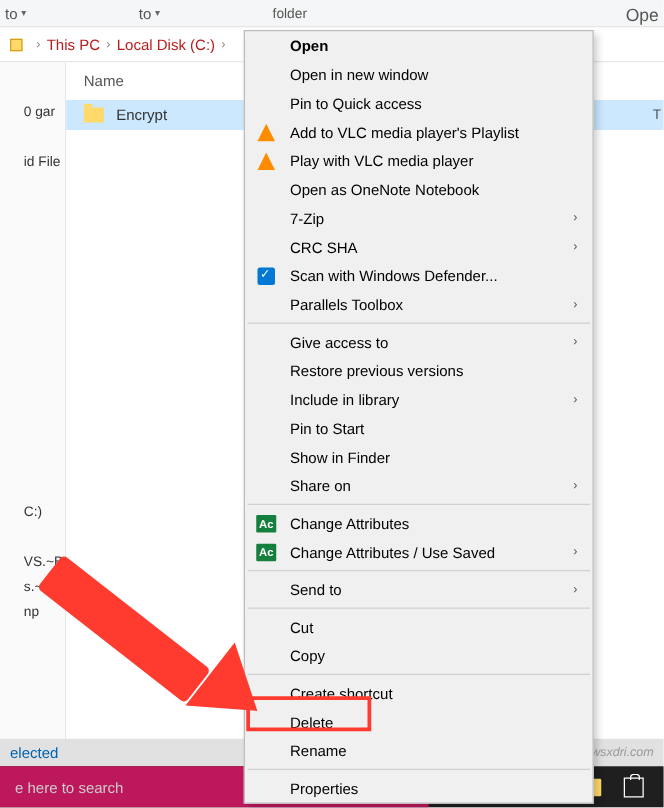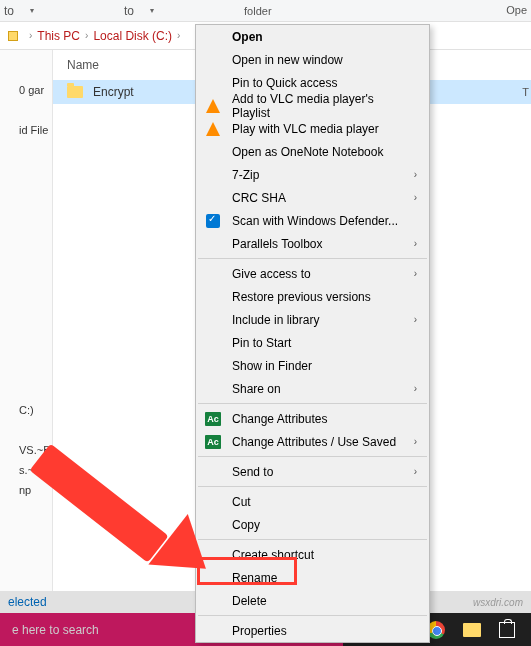--- a/index.html
+++ b/index.html
@@ -1,41 +1,41 @@
 <!DOCTYPE html>
 <html><head>
   <meta charset="utf-8">
   <style>
     * { box-sizing: border-box; margin: 0; padding: 0; font-family: 'Segoe UI', Tahoma, sans-serif; font-size: 12px; }
     body { width: 531px; height: 646px; background: #fff; position: relative; overflow: hidden; }
     
     .ribbon { height: 22px; background: #f5f6f7; border-bottom: 1px solid #e1e1e1; display: flex; align-items: center; padding: 0 4px; }
     .ribbon-text { color: #555; font-size: 11px; margin-right: 44px; }
-    .ribbon-dropdown { color: #555; font-size: 11px; display: flex; align-items: center; gap: 16px; margin-right: 90px; }
+    .ribbon-dropdown { color: #555; font-size: 11px; display: flex; align-items: center; gap: 3px; margin-right: 90px; }
     .drop-icon { font-size: 8px; color: #666; }
     
     .breadcrumb-bar { height: 28px; display: flex; align-items: center; padding: 2px 8px; border-bottom: 1px solid #e1e1e1; background: #fff; }
     .bc-icon { width: 10px; height: 10px; background: #ffd96a; border: 1px solid #d4a017; margin-right: 6px; }
     .bc-sep { margin: 0 5px; color: #888; font-size: 10px; }
     .bc-item { color: #b91c1c; }
     
     .content-area { display: flex; height: 545px; }
     .tree-pane { width: 53px; border-right: 1px solid #e5e5e5; background: #fafafa; padding-top: 10px; }
     .tree-item { padding: 4px 19px; font-size: 11px; color: #333; white-space: nowrap; overflow: hidden; }
     .tree-spacer { height: 20px; }
     
     .file-pane { flex: 1; background: #fff; }
     .column-header { display: flex; padding: 8px 14px; color: #555; font-size: 12px; }
     .col-name { flex: 1; }
     .file-row { display: flex; align-items: center; padding: 4px 14px; background: #cce8ff; height: 24px; }
     .folder-icon { width: 16px; height: 12px; background: #ffd96a; border-radius: 1px; margin-right: 10px; position: relative; }
     .folder-icon::before { content: ''; position: absolute; top: -3px; left: 0; width: 7px; height: 3px; background: #ffd96a; border-radius: 1px 1px 0 0; }
     .file-name { color: #333; }
     
-    .context-menu { position: absolute; left: 195px; top: 24px; width: 235px; background: #f0f0f0; border: 1px solid #bcbcbc; box-shadow: 3px 3px 6px rgba(0,0,0,0.2); z-index: 100; }
+    .context-menu { position: absolute; left: 195px; top: 24px; width: 280px; background: #f0f0f0; border: 1px solid #bcbcbc; box-shadow: 3px 3px 6px rgba(0,0,0,0.2); z-index: 100; }
     .menu-item { display: flex; align-items: center; height: 23px; padding: 0 30px 0 36px; cursor: default; position: relative; }
     .menu-item.bold { font-weight: 600; }
     .menu-item .arrow { position: absolute; right: 12px; color: #555; font-size: 10px; }
     .menu-icon { position: absolute; left: 8px; width: 18px; height: 18px; display: flex; align-items: center; justify-content: center; }
     .menu-sep { height: 1px; background: #d0d0d0; margin: 3px 2px; }
     .vlc-icon { width: 0; height: 0; border-left: 7px solid transparent; border-right: 7px solid transparent; border-bottom: 14px solid #ff8c00; }
     .defender-icon { width: 14px; height: 14px; background: #0078d4; border-radius: 2px; position: relative; }
     .defender-icon::after { content: '✓'; position: absolute; color: #fff; font-size: 10px; left: 2px; top: -1px; }
     .ac-icon { width: 16px; height: 14px; background: #15803d; color: #fff; font-size: 9px; font-weight: bold; display: flex; align-items: center; justify-content: center; border-radius: 1px; }
     
@@ -53,21 +53,21 @@
     .cortana-ring { width: 16px; height: 16px; border: 2px solid #fff; border-radius: 50%; }
     .taskview { width: 16px; height: 12px; border: 1px solid #fff; position: relative; }
     .taskview::after { content: ''; position: absolute; left: -3px; top: 2px; width: 22px; height: 4px; border-top: 1px solid #fff; border-bottom: 1px solid #fff; }
     .chrome-circ { width: 18px; height: 18px; border-radius: 50%; background: conic-gradient(#ea4335 0 120deg, #34a853 120deg 240deg, #fbbc05 240deg 360deg); position: relative; }
     .chrome-circ::after { content: ''; position: absolute; left: 5px; top: 5px; width: 8px; height: 8px; background: #4285f4; border-radius: 50%; border: 1px solid #fff; }
     .explorer-ic { width: 18px; height: 14px; background: #ffd96a; border-radius: 1px; position: relative; }
     .store-ic { width: 16px; height: 16px; border: 1px solid #fff; position: relative; }
     .store-ic::before { content: ''; position: absolute; top: -4px; left: 4px; width: 6px; height: 4px; border: 1px solid #fff; border-bottom: none; border-radius: 3px 3px 0 0; }
     
     .watermark { position: absolute; right: 8px; bottom: 38px; font-size: 10px; color: #999; font-style: italic; }
-    .right-edge { position: absolute; right: 4px; top: 4px; font-size: 11px; color: #555; }
+    .right-edge { position: absolute; right: 4px; top: 4px; font-size: 14px; color: #555; }
     .right-t { position: absolute; right: 2px; top: 86px; font-size: 11px; color: #555; z-index: 0; }
   </style>
 </head>
 <body>
 
 <div class="ribbon">
   <span class="ribbon-dropdown">
       <span>to</span>
       <span class="drop-icon">▾</span>
     </span>
@@ -202,24 +202,24 @@
       <span>Cut</span>
     </div>
   <div class="menu-item">
       <span>Copy</span>
     </div>
   <div class="menu-sep"></div>
   <div class="menu-item">
       <span>Create shortcut</span>
     </div>
   <div class="menu-item">
+      <span>Delete</span>
+    </div>
+  <div class="menu-item">
       <span>Rename</span>
-    </div>
-  <div class="menu-item">
-      <span>Delete</span>
     </div>
   <div class="menu-sep"></div>
   <div class="menu-item">
       <span>Properties</span>
     </div>
 </div>
 
 <div class="highlight-box"></div>
 <div class="arrow-annotation">
   <div class="arrow-shaft"></div>

